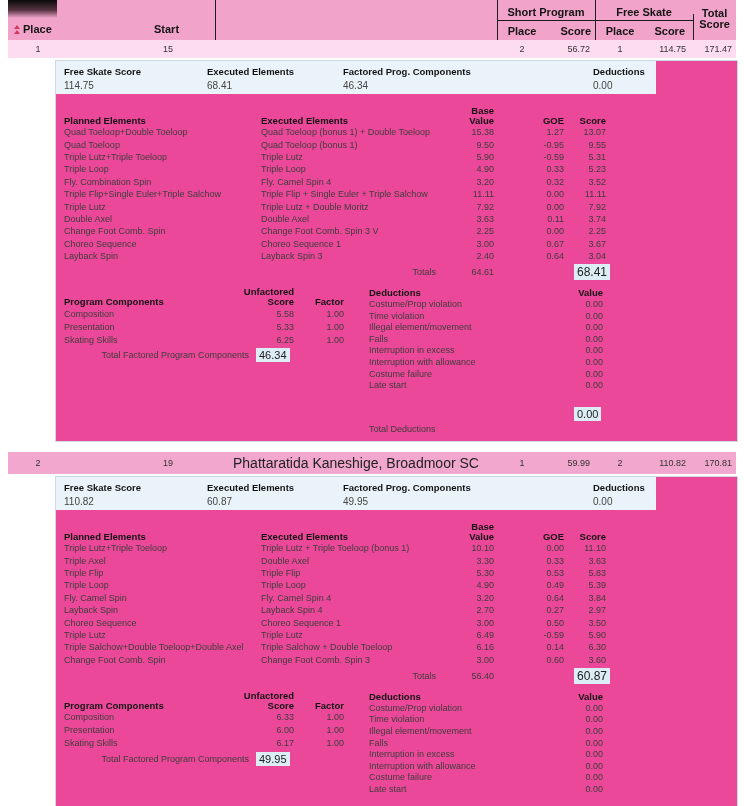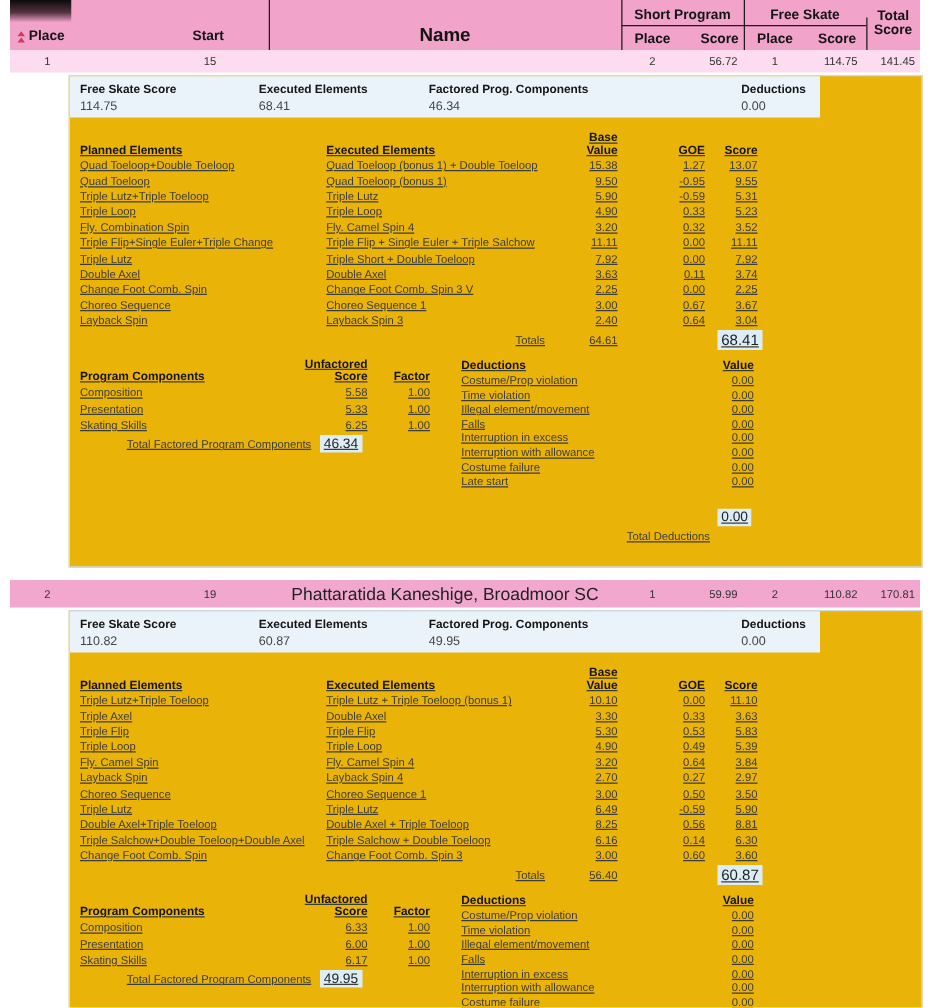--- a/index.html
+++ b/index.html
@@ -35,22 +35,22 @@
   .c-place  { left:0;   width:60px;  justify-content:center; }
   .c-start  { left:120px; width:80px; justify-content:center; }
   .c-name   { left:225px; font-size:14px; color:#222; }
   .c-spp    { left:489px; width:50px; justify-content:center; }
   .c-sps    { left:539px; width:43px; justify-content:flex-end; }
   .c-fsp    { left:587px; width:50px; justify-content:center; }
   .c-fss    { left:637px; width:41px; justify-content:flex-end; }
   .c-tot    { left:685px; width:41px; justify-content:flex-end; padding-right:2px; }
 
   
-  .panel { margin-left:47px; margin-top:2px; width:683px; background:#eab308;
-           border:1px solid #ccd9e3; padding-bottom:19px;text-decoration:underline; }
+  .panel { margin-left:47px; margin-top:2px; width:683px; background:#ec4899;
+           border:1px solid #ccd9e3; padding-bottom:7px; }
   .summary { position:relative; width:600px; height:33px; background:#e9f3f9; font-size:9.5px; }
   .sum-col { position:absolute; top:5px; }
   .sum-col .lbl { font-weight:bold; color:#141414; }
   .sum-col .val { margin-top:3px; font-size:10px; color:#444; font-weight:normal; }
   .sc1 { left:8px; } .sc2 { left:151px; } .sc3 { left:287px; } .sc4 { left:537px; }
 
   .elgrid { margin-left:8px; margin-top:12px; font-size:9px; }
   .el-head, .el-row { display:grid; grid-template-columns:197px 175px 58px 70px 42px; }
   .el-head { align-items:end; font-weight:bold; font-size:9.5px; line-height:10px; color:#141414; }
   .el-row { height:12.4px; align-items:center; }
@@ -67,42 +67,41 @@
   .pc-row { height:13px; align-items:center; }
   .pc-tot { margin-top:3px; display:flex; align-items:center; }
   .pc-tot .lbl { width:185px; text-align:right; }
   .pc-tot .val { margin-left:7px; }
 
   .ded { margin-left:25px; width:234px; }
   .ded-head, .ded-row { display:grid; grid-template-columns:164px 70px; }
   .ded-head { font-weight:bold; font-size:9.5px; color:#141414; }
   .ded-row { height:11.6px; align-items:center; }
   .ded-tot { display:flex; margin-top:2px; align-items:center; }
-  .ded-tot .lbl { width:199px; text-align:right;margin-top:31px; }
+  .ded-tot .lbl { width:199px; text-align:left;margin-top:31px; }
   .ded-tot .val { margin-left:6px; }
 
   .bottom-border { height:2px; background:#111; margin-top:2px; }
 </style>
 </head>
 <body>
 
 <div class="table">
 
   <div class="thead">
     <div class="corner"></div>
 
     <div class="hlbl h-place">
       <span class="sort-icon">
           <i></i>
           <i></i>
         </span>
       <span>Place</span>
     </div>
     <div class="hlbl h-start">Start</div>
-    <div class="hlbl h-name">Name</div>
 
     <div class="hlbl h-group" style="left:489px">Short Program</div>
     <div class="hlbl h-group" style="left:587px">Free Skate</div>
     <div class="h-group-line" style="left:489px"></div>
     <div class="h-group-line" style="left:587px"></div>
 
     <div class="hlbl h-sub" style="left:489px;width:50px;text-align:center">Place</div>
     <div class="hlbl h-sub" style="left:539px;width:44px;text-align:right">Score</div>
     <div class="hlbl h-sub" style="left:587px;width:50px;text-align:center">Place</div>
     <div class="hlbl h-sub" style="left:637px;width:46px;text-align:right;padding-right:6px">Score</div>
@@ -118,21 +117,21 @@
     <div class="vline short" style="left:685px"></div>
   </div>
 
   <div class="srow r1">
     <div class="cell c-place">1</div>
     <div class="cell c-start">15</div>
     <div class="cell c-spp">2</div>
     <div class="cell c-sps">56.72</div>
     <div class="cell c-fsp">1</div>
     <div class="cell c-fss">114.75</div>
-    <div class="cell c-tot">141.45</div>
+    <div class="cell c-tot">171.47</div>
   </div>
 
   <div class="panel">
     <div class="summary">
       <div class="sum-col sc1">
         <div class="lbl">Free Skate Score</div>
         <div class="val">114.75</div>
       </div>
       <div class="sum-col sc2">
         <div class="lbl">Executed Elements</div>
@@ -194,30 +193,30 @@
 
           <div class="el-row">
             <div>Fly. Combination Spin</div>
             <div>Fly. Camel Spin 4</div>
             <div class="num">3.20</div>
             <div class="num">0.32</div>
             <div class="num">3.52</div>
           </div>
 
           <div class="el-row">
-            <div>Triple Flip+Single Euler+Triple Change</div>
+            <div>Triple Flip+Single Euler+Triple Salchow</div>
             <div>Triple Flip + Single Euler + Triple Salchow</div>
             <div class="num">11.11</div>
             <div class="num">0.00</div>
             <div class="num">11.11</div>
           </div>
 
           <div class="el-row">
             <div>Triple Lutz</div>
-            <div>Triple Short + Double Toeloop</div>
+            <div>Triple Lutz + Double Moritz</div>
             <div class="num">7.92</div>
             <div class="num">0.00</div>
             <div class="num">7.92</div>
           </div>
 
           <div class="el-row">
             <div>Double Axel</div>
             <div>Double Axel</div>
             <div class="num">3.63</div>
             <div class="num">0.11</div>
@@ -446,27 +445,20 @@
           </div>
 
           <div class="el-row">
             <div>Triple Lutz</div>
             <div>Triple Lutz</div>
             <div class="num">6.49</div>
             <div class="num">-0.59</div>
             <div class="num">5.90</div>
           </div>
 
-          <div class="el-row">
-            <div>Double Axel+Triple Toeloop</div>
-            <div>Double Axel + Triple Toeloop</div>
-            <div class="num">8.25</div>
-            <div class="num">0.56</div>
-            <div class="num">8.81</div>
-          </div>
 
           <div class="el-row">
             <div>Triple Salchow+Double Toeloop+Double Axel</div>
             <div>Triple Salchow + Double Toeloop</div>
             <div class="num">6.16</div>
             <div class="num">0.14</div>
             <div class="num">6.30</div>
           </div>
 
           <div class="el-row">

